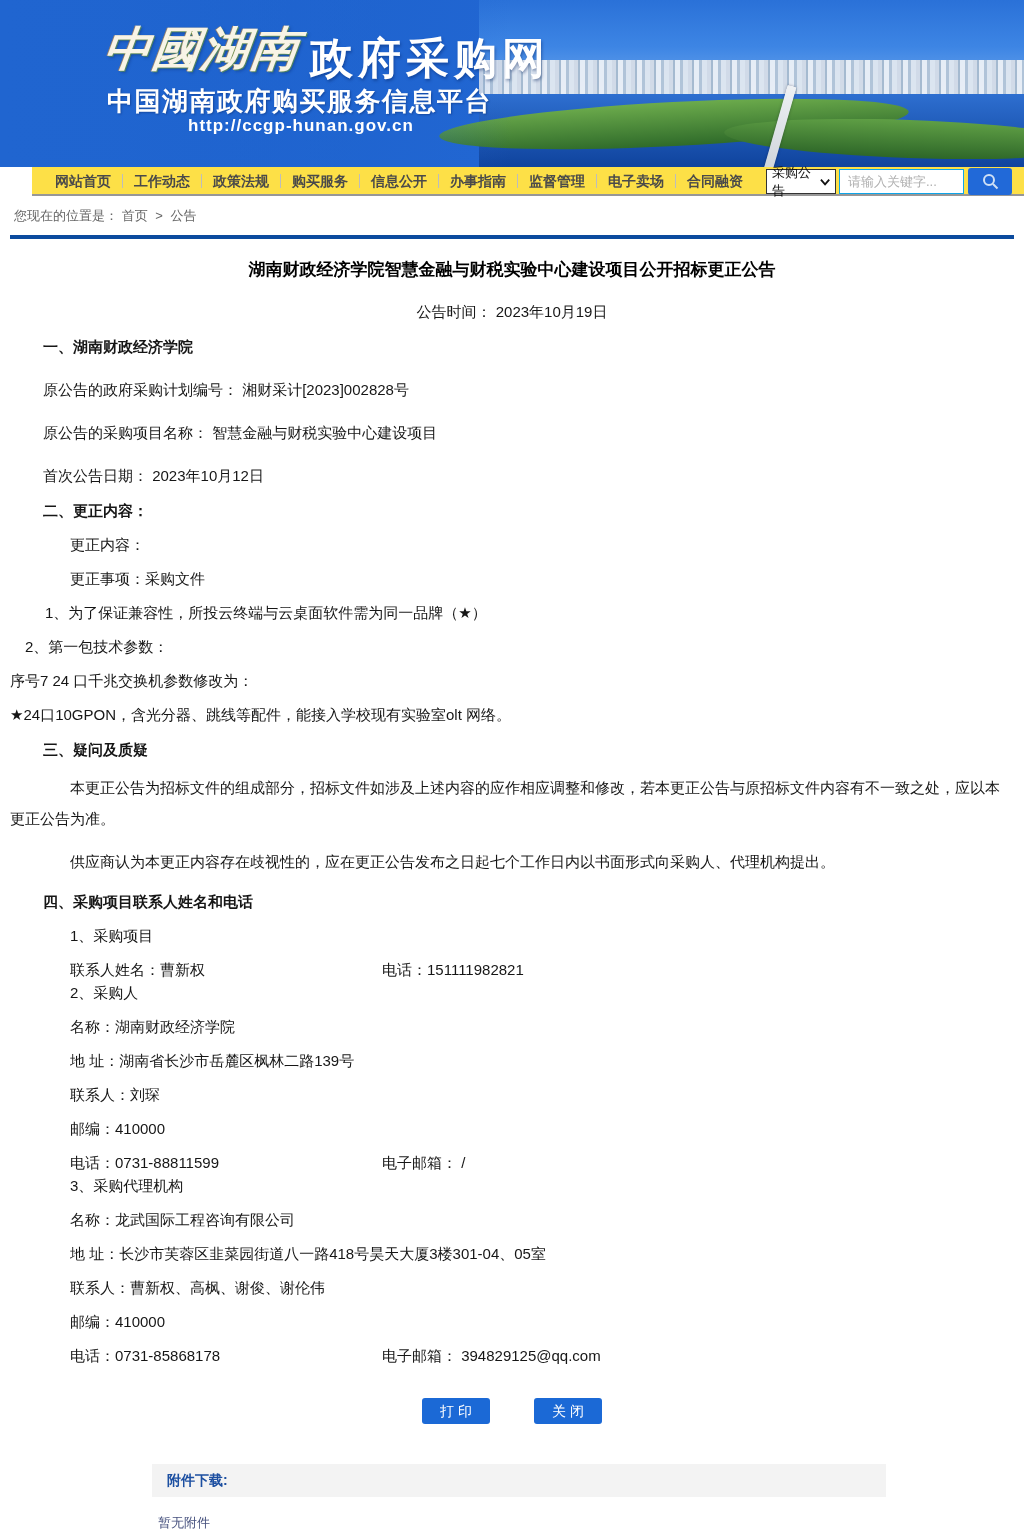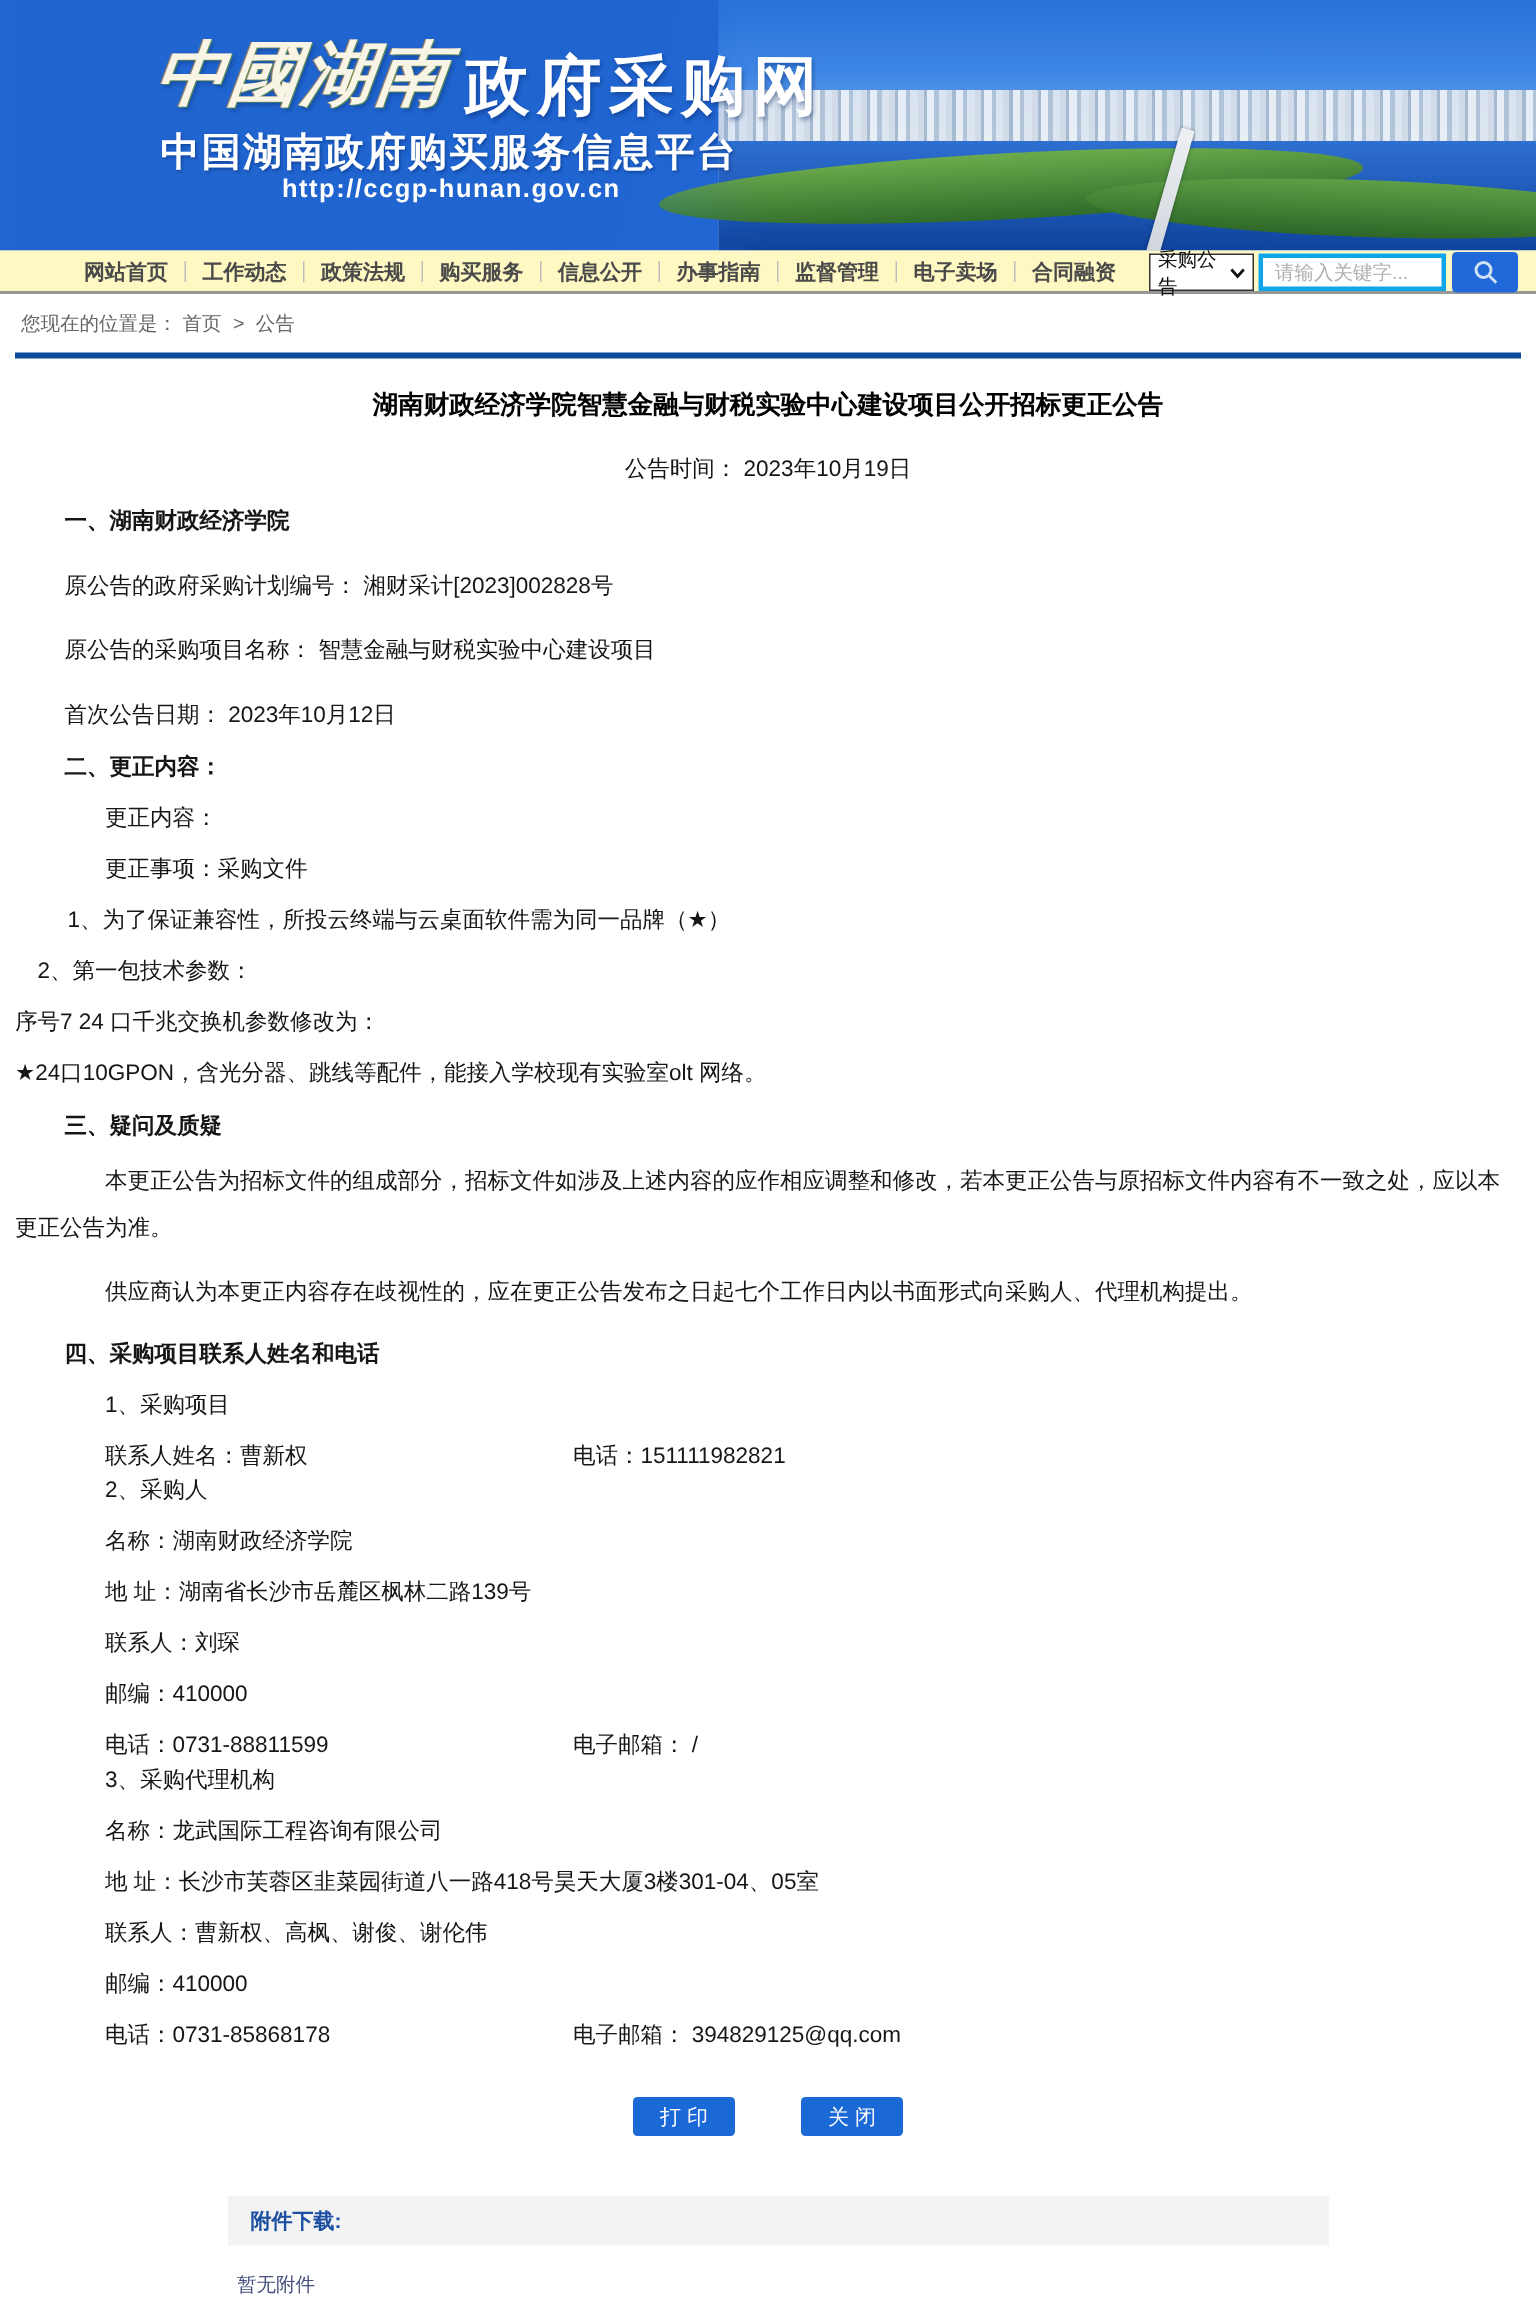--- a/index.html
+++ b/index.html
@@ -36,30 +36,30 @@
     text-shadow:1px 1px 0 rgba(110,160,60,.65), -1px 0 0 rgba(235,150,40,.55), 2px 2px 3px rgba(0,30,90,.35); }
   .logo-main { font-size:43px; font-weight:bold; color:#fff; letter-spacing:5px;
     text-shadow:1px 2px 3px rgba(0,30,90,.4); line-height:1.05; }
   .banner-subtitle { position:absolute; left:107px; top:84px; z-index:5;
     font-size:26px; font-weight:bold; color:#fff; letter-spacing:1.5px;
     text-shadow:1px 1px 2px rgba(0,30,90,.4); }
   .banner-url { position:absolute; left:188px; top:116px; z-index:5;
     font-size:17px; font-weight:bold; color:#fff; letter-spacing:1px; }
 
   
-  .navbar { position:relative; height:29px; background:#fef9c3;
-    border-bottom:2px solid #979797; display:flex; align-items:center; padding-left:45px; }
+  .navbar { position:relative; height:29px; background:#fde047;
+    border-bottom:2px solid #979797; display:flex; align-items:center; padding-left:12px;margin-left:32px; }
   .nav-item { font-size:14px; font-weight:bold; color:#4a4a4a; padding:0 11px;
     border-right:1px solid #bdbdbd; line-height:14px; cursor:pointer; white-space:nowrap; }
   .nav-item:last-of-type { border-right:none; }
   .search-group { position:absolute; right:12px; top:1px; height:27px; display:flex; align-items:center; }
   .search-select { width:70px; height:25px; background:#fff; border:1px solid #333;
     display:flex; align-items:center; justify-content:space-between; padding:0 5px;
     font-size:13px; color:#111; cursor:pointer; }
-  .search-input { width:125px; height:25px; border:3px solid #0ea5e9; margin-left:3px;
+  .search-input { width:125px; height:25px; border:1px solid #0ea5e9; margin-left:3px;
     padding:0 8px; font-size:13px; color:#333; font-family:inherit; }
   .search-input::placeholder { color:#b0b0b0; }
   .search-button { width:44px; height:27px; background:#2169d8; border:none; margin-left:4px;
     border-radius:3px; display:flex; align-items:center; justify-content:center; cursor:pointer; }
 
   
   .breadcrumb { padding:11px 0 0 14px; font-size:13px; color:#666; height:32px; }
   .breadcrumb a { color:#666; text-decoration:none; cursor:pointer; }
   .crumb-sep { margin:0 4px; }
   .blue-rule { margin:7px 10px 0 10px; height:4px; background:#0b4b9e; }

